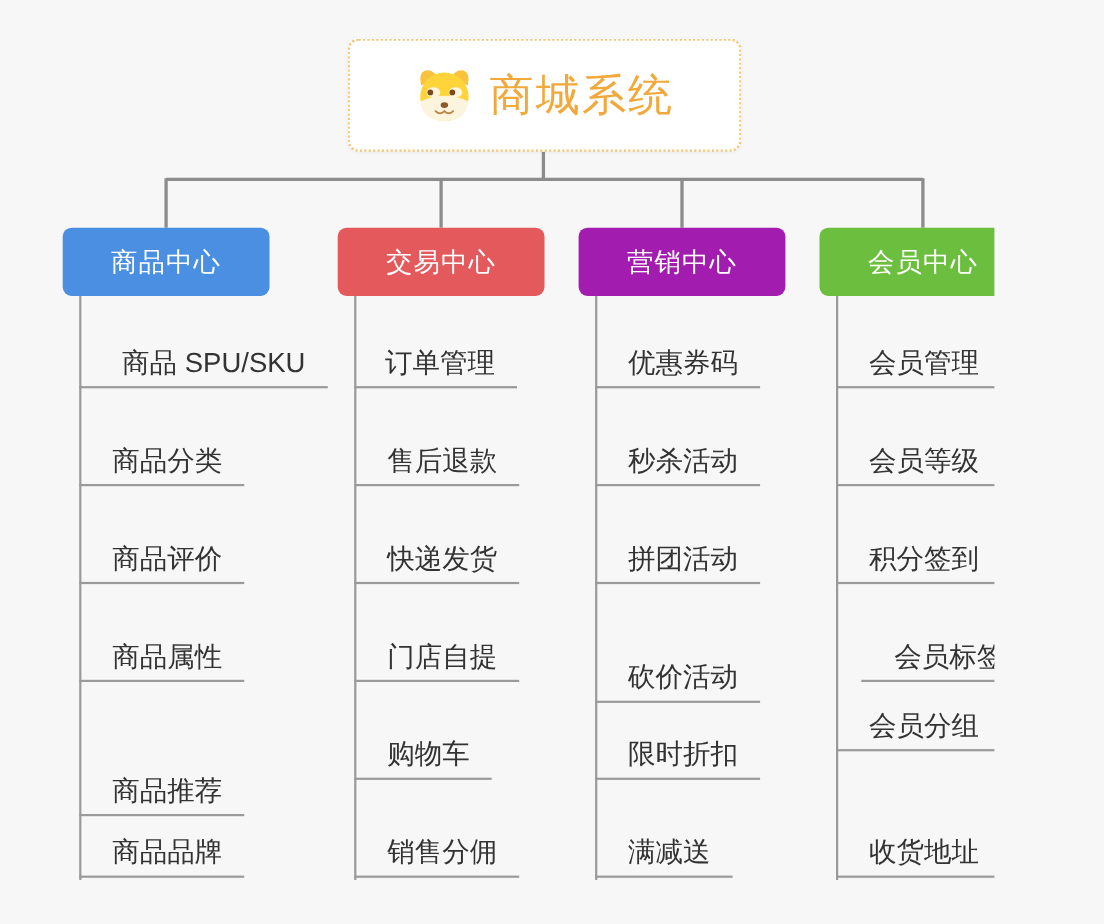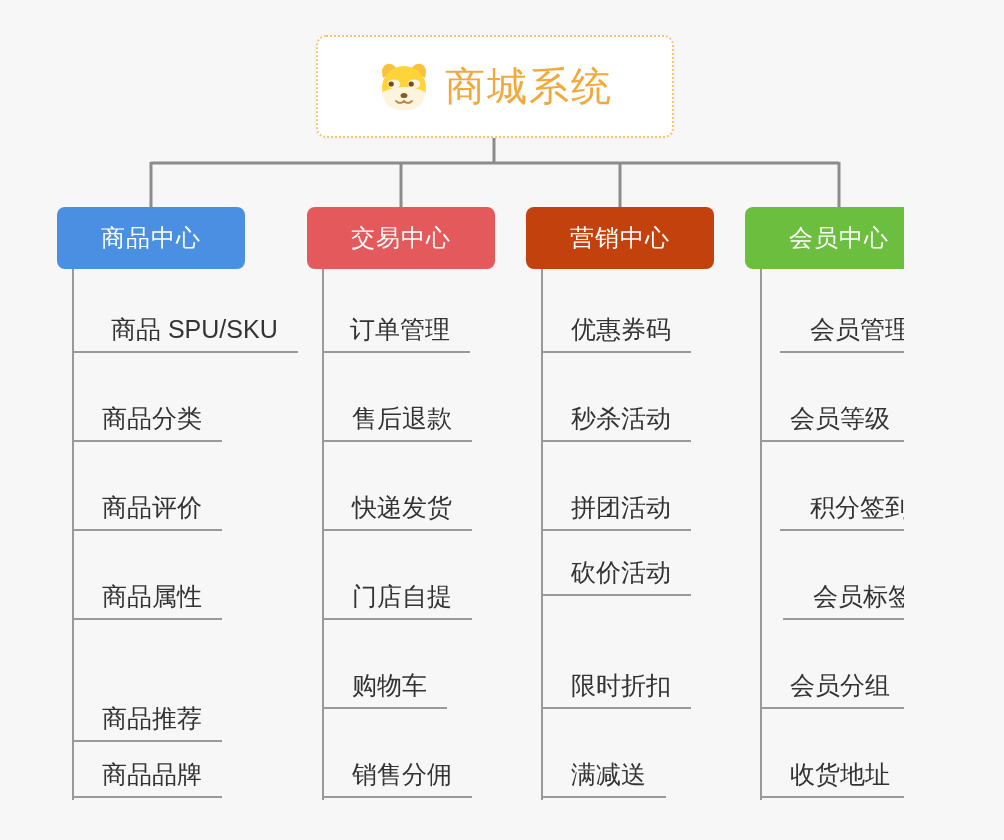--- a/index.html
+++ b/index.html
@@ -129,34 +129,34 @@
   <div class="branch" style="left: 307px; background: rgb(228, 89, 92);">
     <span class="branch-label">交易中心</span>
   </div>
   <div class="trunk" style="left: 322px;"></div>
 <div class="item" style="left: 322px; top: 313px; padding-left: 28px;">订单管理</div>
       <div class="item" style="left: 322px; top: 402px;">售后退款</div>
       <div class="item" style="left: 322px; top: 491px;">快递发货</div>
       <div class="item" style="left: 322px; top: 580px;">门店自提</div>
       <div class="item" style="left: 322px; top: 669px;">购物车</div>
       <div class="item" style="left: 322px; top: 758px;">销售分佣</div>
-  <div class="branch" style="left: 526px; background: #c2410c;">
+  <div class="branch" style="left: 526px; background: #a21caf;">
     <span class="branch-label">营销中心</span>
   </div>
   <div class="trunk" style="left: 541px;"></div>
 <div class="item" style="left: 541px; top: 313px;">优惠券码</div>
       <div class="item" style="left: 541px; top: 402px;">秒杀活动</div>
       <div class="item" style="left: 541px; top: 491px;">拼团活动</div>
-      <div class="item" style="left: 541px; top: 556px; font-family: Liberation Serif, serif;">砍价活动</div>
+      <div class="item" style="left: 541px; top: 599px; font-family: Liberation Serif, serif;">砍价活动</div>
       <div class="item" style="left: 541px; top: 669px;">限时折扣</div>
       <div class="item" style="left: 541px; top: 758px;">满减送</div>
   <div class="branch" style="left: 745px; background: rgb(108, 190, 62);">
     <span class="branch-label">会员中心</span>
   </div>
   <div class="trunk" style="left: 760px;"></div>
-<div class="item" style="left: 760px; top: 313px; margin-left: 20px;">会员管理</div>
+<div class="item" style="left: 760px; top: 313px;">会员管理</div>
       <div class="item" style="left: 760px; top: 402px;">会员等级</div>
-      <div class="item" style="left: 780px; top: 491px; font-family: Liberation Mono, monospace;">积分签到</div>
+      <div class="item" style="left: 760px; top: 491px; font-family: Liberation Mono, monospace;">积分签到</div>
       <div class="item" style="left: 783px; top: 580px;">会员标签</div>
-      <div class="item" style="left: 760px; top: 669px;">会员分组</div>
+      <div class="item" style="left: 760px; top: 643px;">会员分组</div>
       <div class="item" style="left: 760px; top: 758px;">收货地址</div>
     </div>
 </div>
 
 </body></html>

